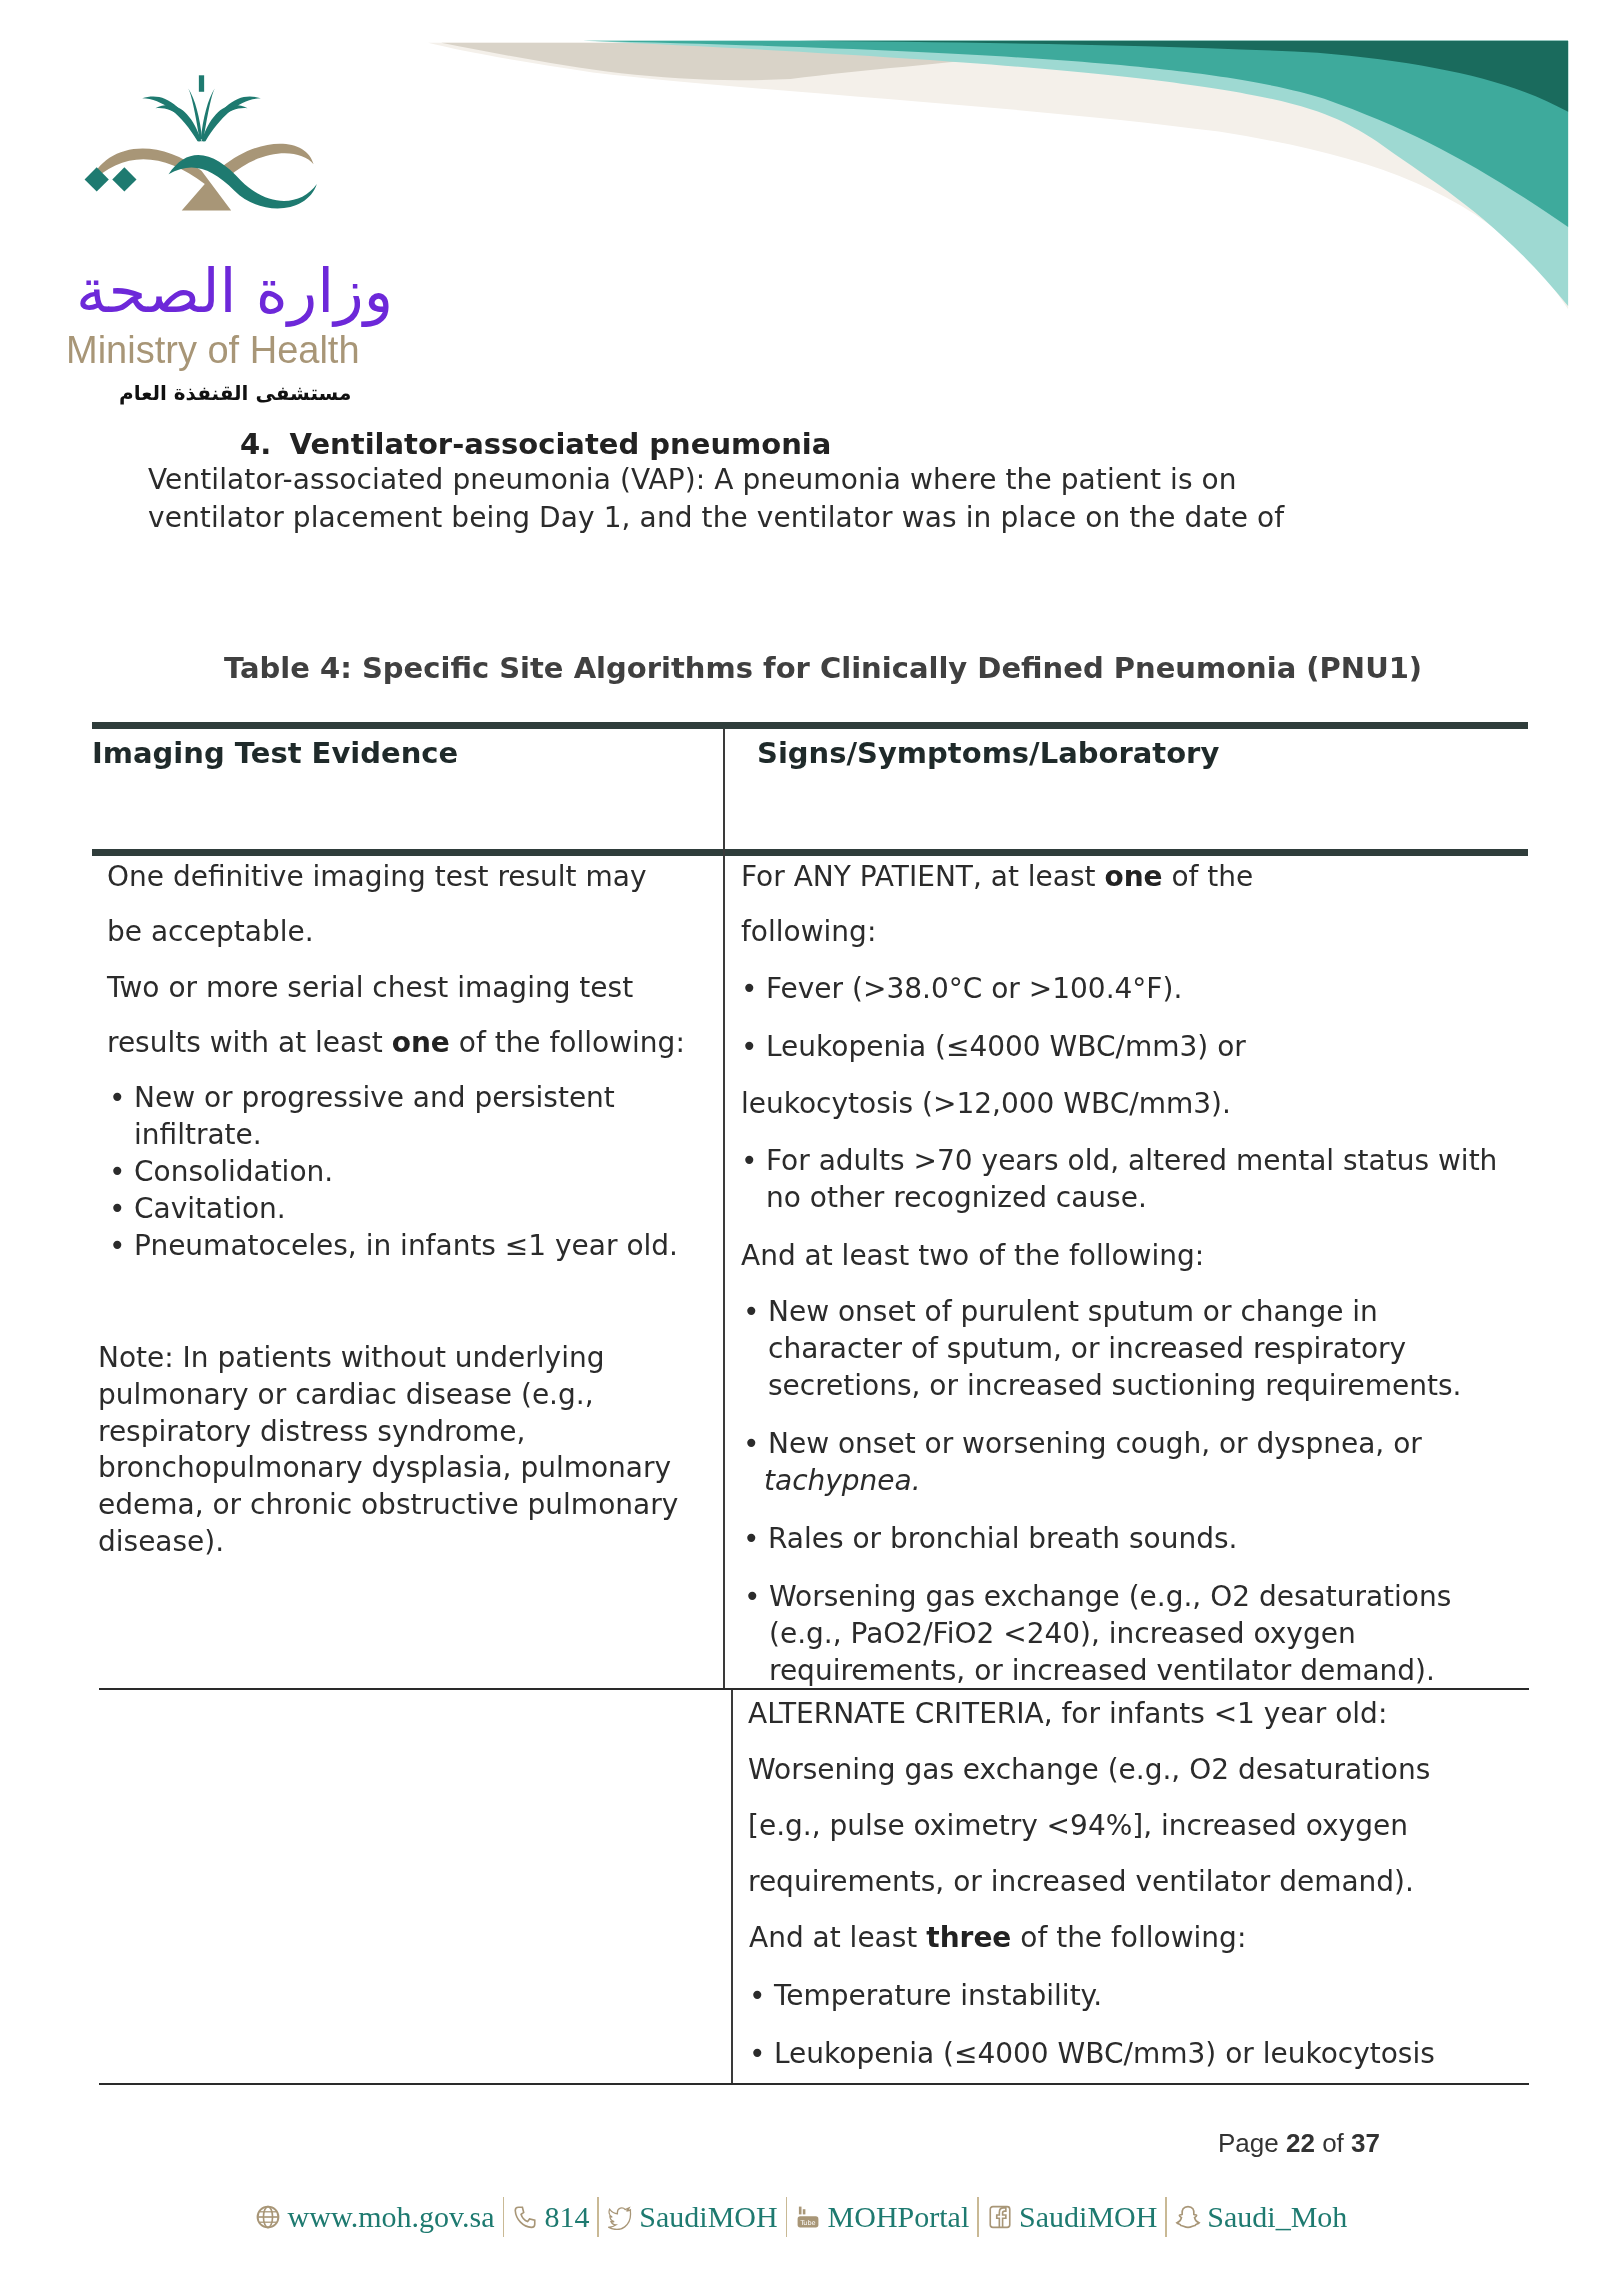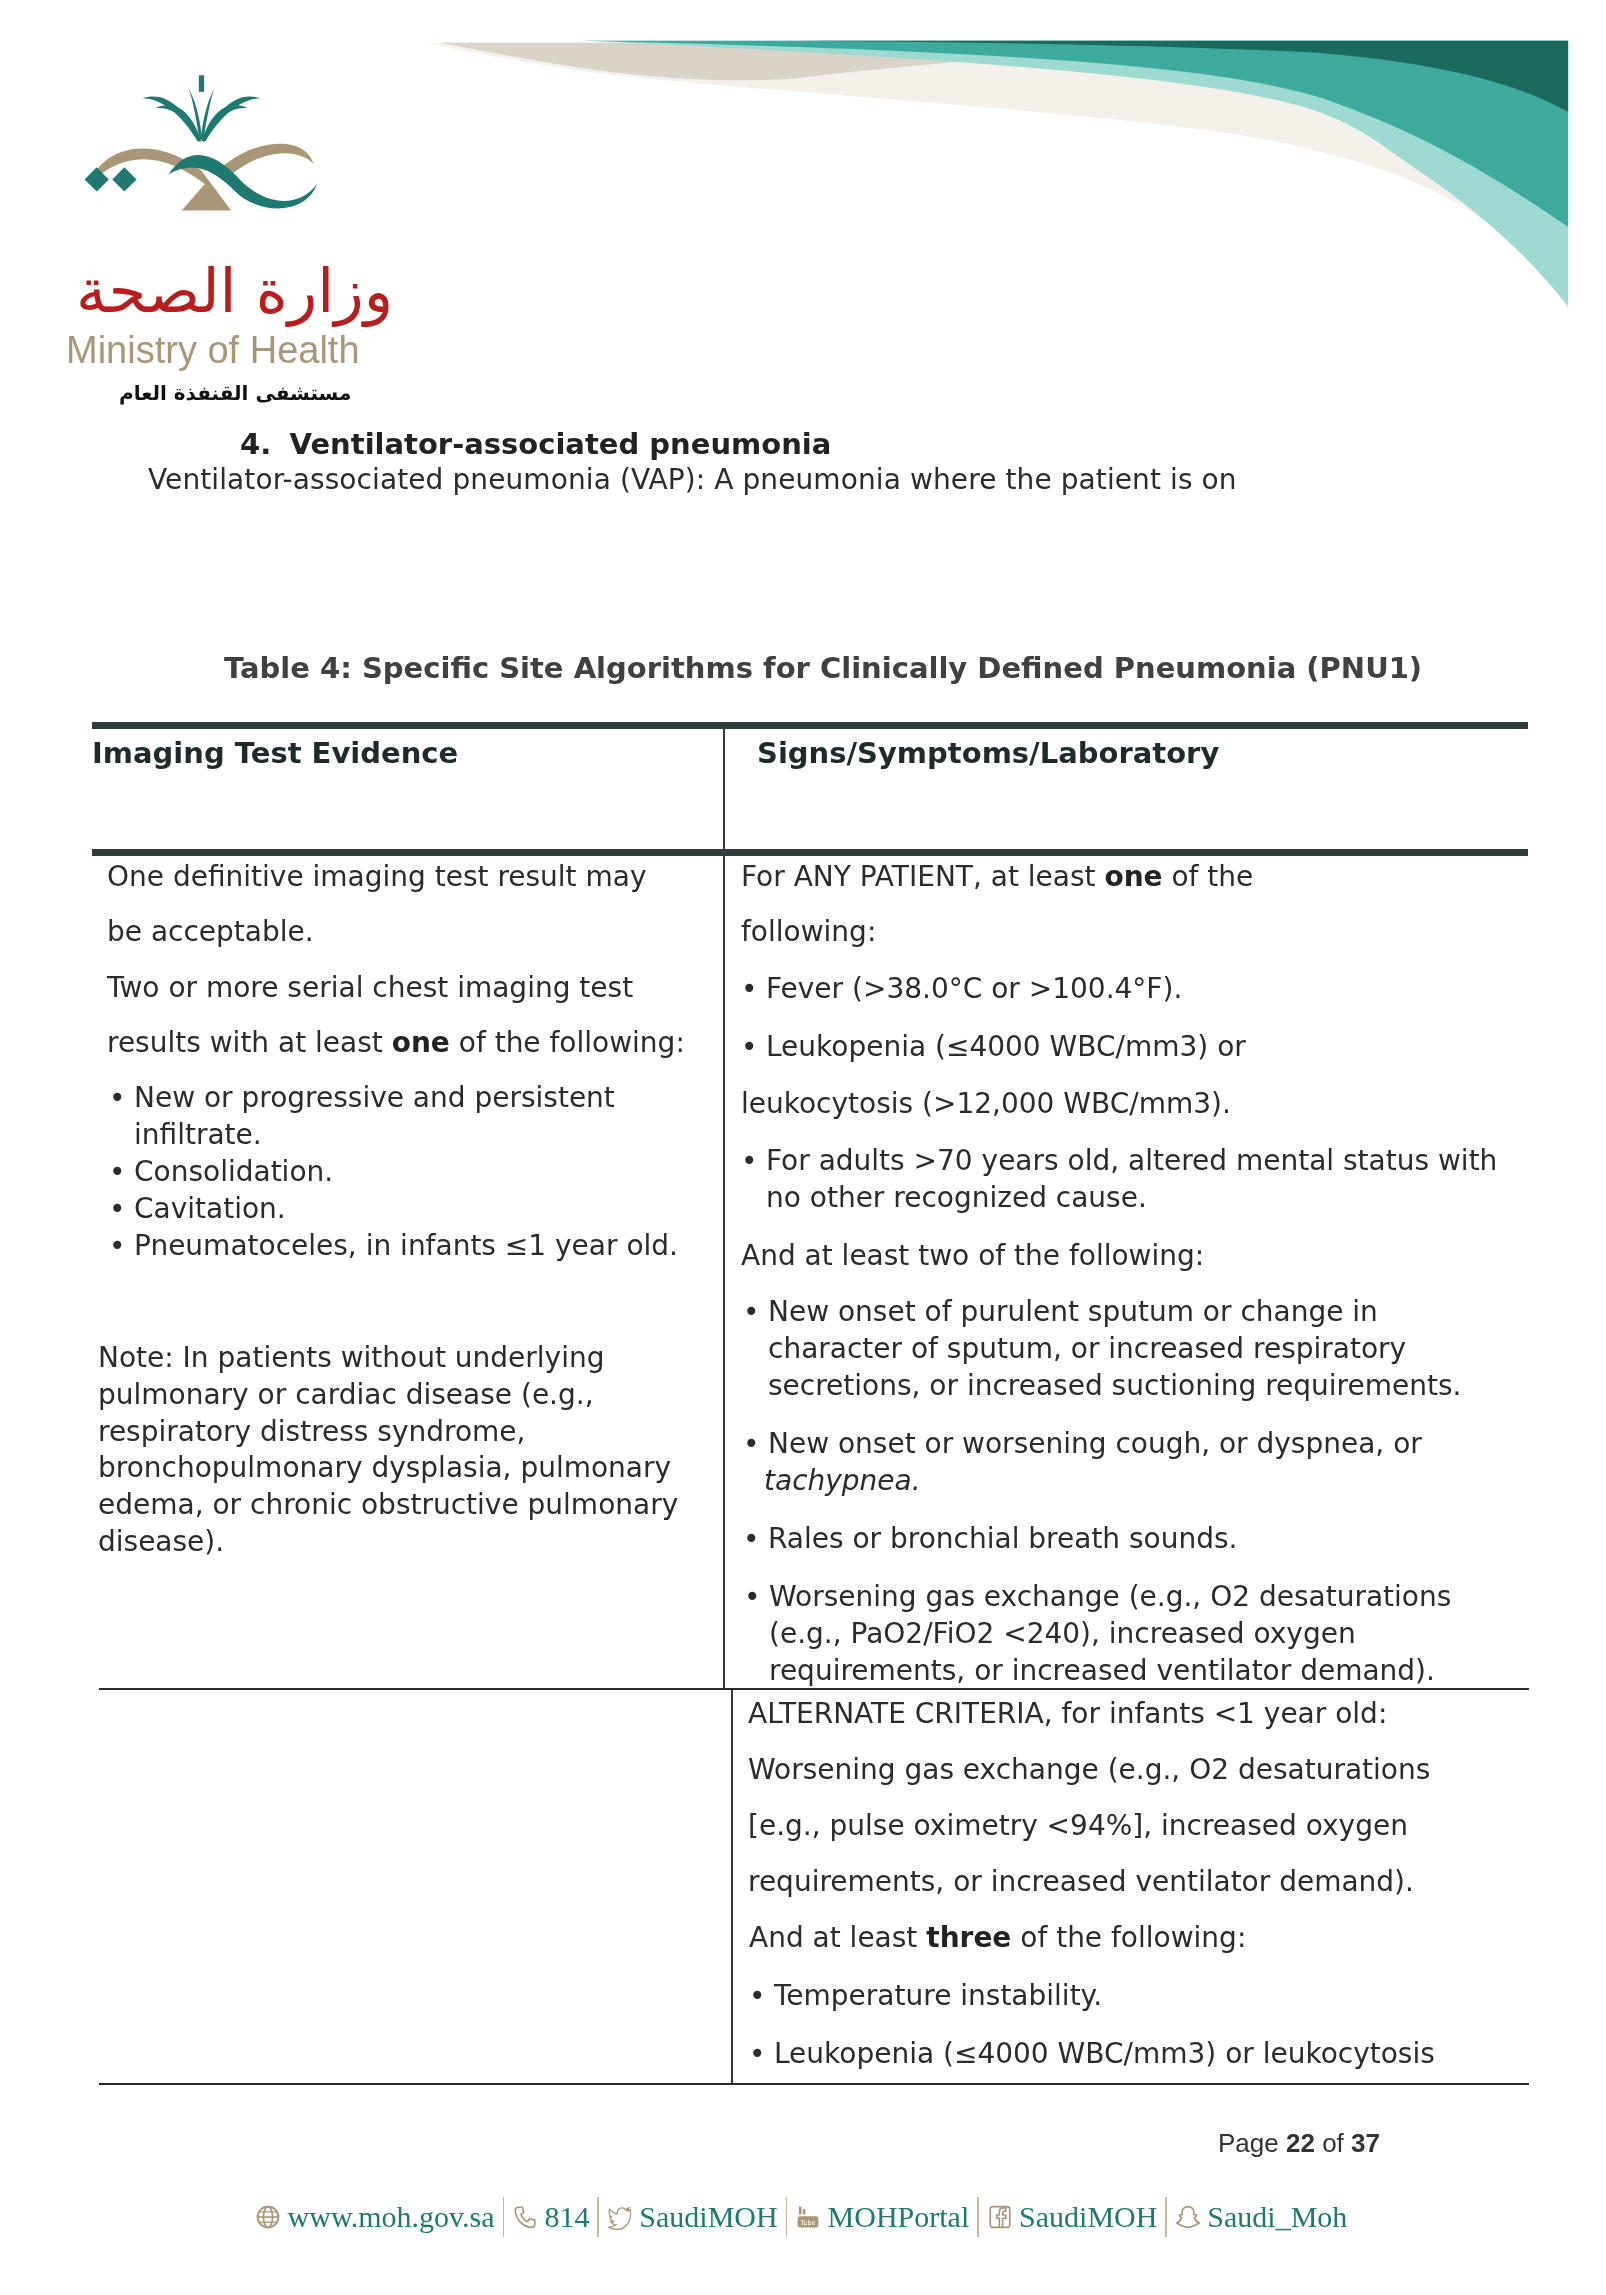--- a/index.html
+++ b/index.html
@@ -6,21 +6,21 @@
   body {
     width: 1607px; height: 2295px; position: relative; overflow: hidden;
     font-family: "DejaVu Sans", sans-serif; color: #2a2a2a;
   }
 
   
   #corner-wave { position: absolute; left: 428px; top: 0; width: 1179px; height: 329px; }
   #logo { position: absolute; left: 63px; top: 72px; width: 277px; height: 145px; }
   .logo-ar {
     position: absolute; left: 63px; top: 260px; width: 343px;
-    font-family: "DejaVu Sans", sans-serif; font-size: 61px; color: #b91c1c;
+    font-family: "DejaVu Sans", sans-serif; font-size: 61px; color: #6d28d9;
     direction: rtl; text-align: center; line-height: 1;
   }
   .logo-en {
     position: absolute; left: 66px; top: 329px;
     font-family: "Liberation Sans", sans-serif; font-size: 38px; color: #a89677; letter-spacing: 0px;
   }
   .logo-hospital {
     position: absolute; left: 119px; top: 381px;
     font-family: "DejaVu Sans", sans-serif; font-weight: bold; font-size: 20px; color: #111;
     direction: rtl;
@@ -101,20 +101,21 @@
 <div class="logo-ar">وزارة الصحة</div>
 <div class="logo-en">Ministry of Health</div>
 <div class="logo-hospital">مستشفى القنفذة العام</div>
 
 <div class="section-heading">
   <span class="num">4.</span><span>Ventilator-associated pneumonia</span>
 </div>
 
 <div class="intro">
   <div>Ventilator-associated pneumonia (VAP): A pneumonia where the patient is on</div>
+  <div>ventilator placement being Day 1, and the ventilator was in place on the date of</div>
 </div>
 
 <div class="table-caption">Table 4: Specific Site Algorithms for Clinically Defined Pneumonia (PNU1)</div>
 
 <div>
   <div class="rule-heavy" style="left:92px; top:722px; width:1436px;"></div>
   <div class="rule-heavy" style="left:92px; top:849px; width:1436px;"></div>
   <div class="rule-thin" style="left:99px; top:1688px; width:1430px;"></div>
   <div class="rule-thin" style="left:99px; top:2083px; width:1430px;"></div>
   <div class="vline" style="left:723px; top:729px; height:959px;"></div>

